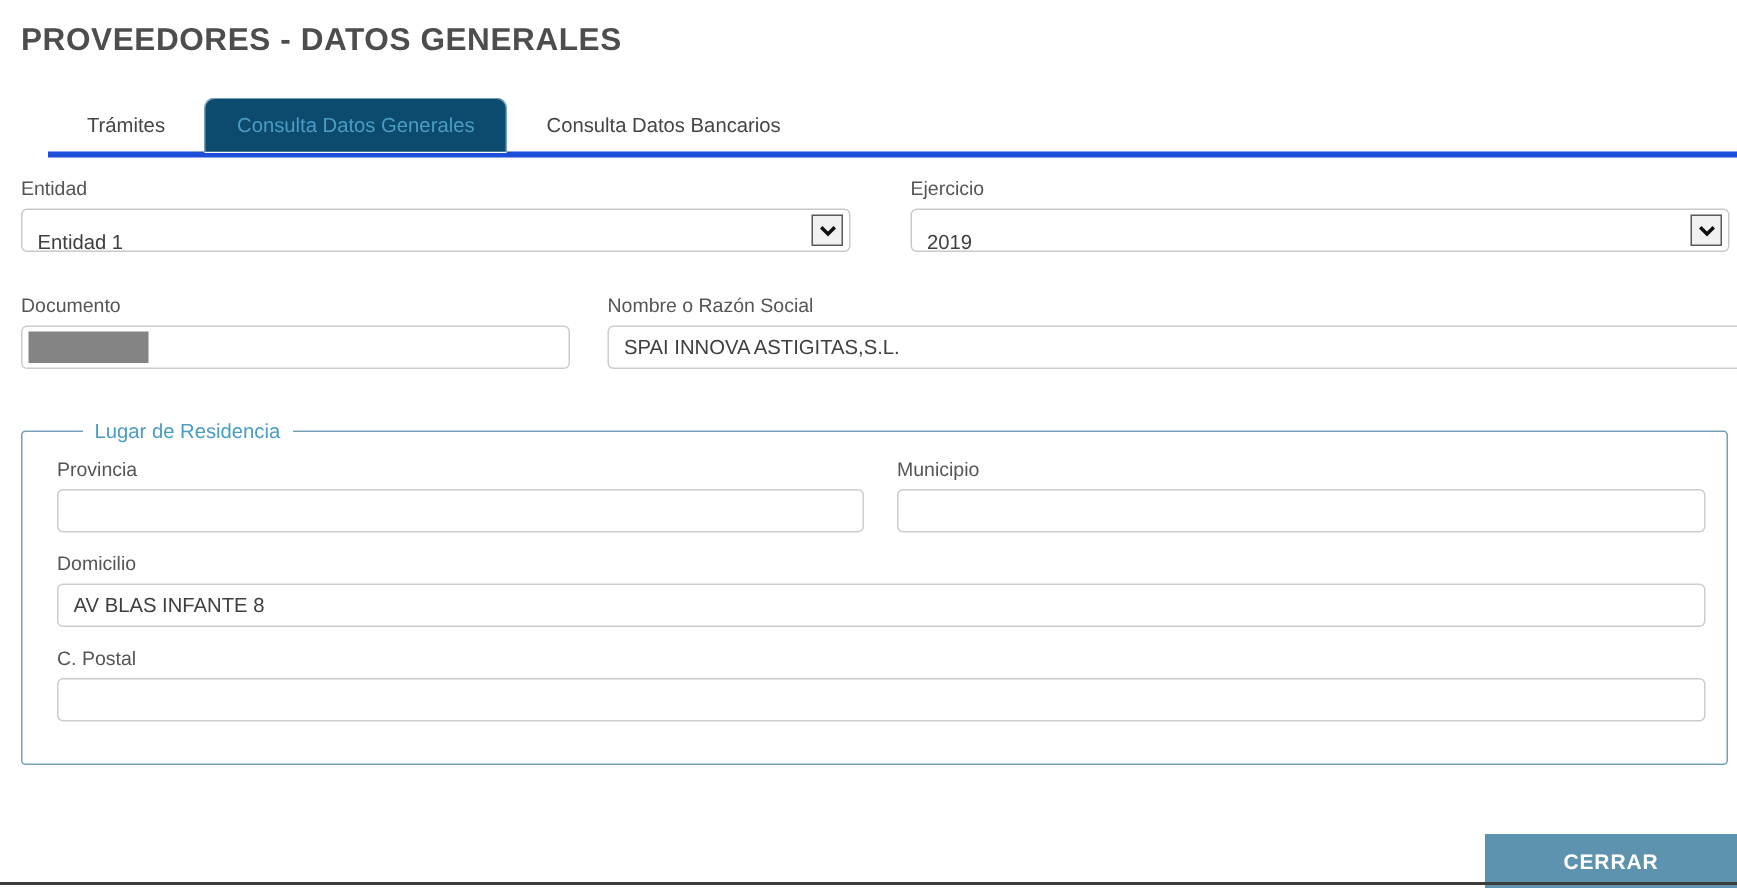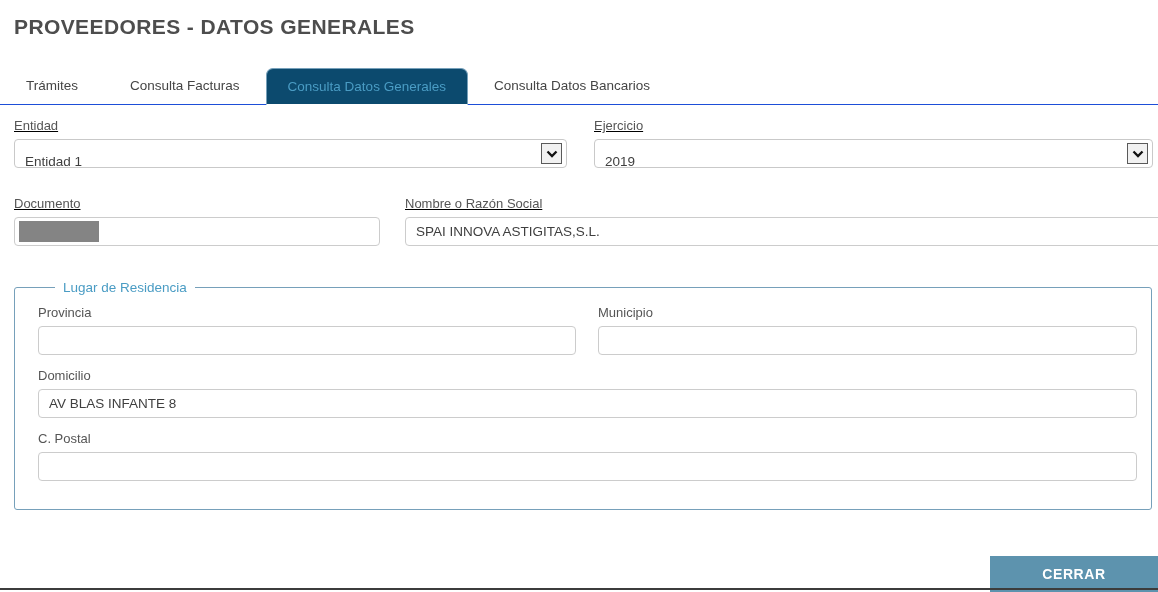--- a/index.html
+++ b/index.html
@@ -7,37 +7,38 @@
   body { font-family: "Liberation Sans", "DejaVu Sans", sans-serif; }
   .page { position: relative; width: 1158px; height: 592px; background: #fff; overflow: hidden; }
 
   h1.page-title {
     margin: 15px 0 0 14px;
     font-size: 21px; font-weight: bold; color: #4d4d4d; letter-spacing: 0.4px;
   }
 
   
   .tabbar {
-    display: flex; align-items: flex-start;
+    display: flex; align-items: flex-end;
     margin-top: 29px; height: 37px;
-    border-bottom: 1px solid #1d4ed8;
+    border-bottom: 4px solid #1d4ed8;
+    margin-left: 32px;
   }
   .tab {
     padding: 10px 26px; font-size: 13.5px; color: #454545;
     white-space: nowrap; cursor: pointer; background: transparent;
   }
   .tab.active {
     color: #4a9cc4;
     border: 1px solid #76a0ba; border-bottom: 1px solid #ffffff;
     margin-bottom: -1px; border-radius: 7px 7px 0 0;
     background: #0c4a6e; padding: 10px 21px;
   }
 
   
-  .row { display: flex; padding-left: 14px; text-decoration: underline; }
+  .row { display: flex; padding-left: 14px; }
   .row-selects { margin-top: 13px; }
   .row-doc { margin-top: 28px; }
   .row-contact { margin-top: 9px; }
 
   .field { display: flex; flex-direction: column; }
   .field > label { font-size: 13px; color: #555; margin-bottom: 6px; }
 
   .control { position: relative; height: 29px; }
   .text-input {
     width: 100%; height: 29px;
@@ -60,21 +61,21 @@
   }
   .select .arrow-box {
     position: absolute; right: 4px; top: 3px;
     width: 21px; height: 21px;
     background: #f1f1f1; border: 1px solid #5a5a5a;
     display: flex; align-items: center; justify-content: center;
   }
 
   
   .w-entidad   { width: 553px; }
-  .w-ejercicio { flex: 1; margin-left: 27px; margin-right: 5px; }
+  .w-ejercicio { flex: 1; margin-left: 40px; margin-right: 5px; }
   .w-documento { width: 366px; }
   .w-nombre    { flex: 1; margin-left: 25px; margin-right: -15px; }
   .w-email     { width: 366px; }
   .w-telefono  { width: 340px; margin-left: 25px; }
   .w-fax       { flex: 1; margin-left: 22px; margin-right: -15px; }
 
   
   fieldset.residencia {
     margin: 34px 6px 0 14px;
     border: 1px solid #76a0ba; border-radius: 3px;
@@ -106,21 +107,20 @@
 </style>
 </head>
 <body>
 
 <div class="page">
 
   <h1 class="page-title">PROVEEDORES - DATOS GENERALES</h1>
 
   <div class="tabbar">
     <div class="tab">Trámites</div>
-    <div class="tab">Consulta Facturas</div>
     <div class="tab active">Consulta Datos Generales</div>
     <div class="tab">Consulta Datos Bancarios</div>
   </div>
 
   <div class="row row-selects">
     <div class="field w-entidad">
       <label>Entidad</label>
       <div class="select">
         <span>Entidad 1</span>
         <span class="arrow-box">

